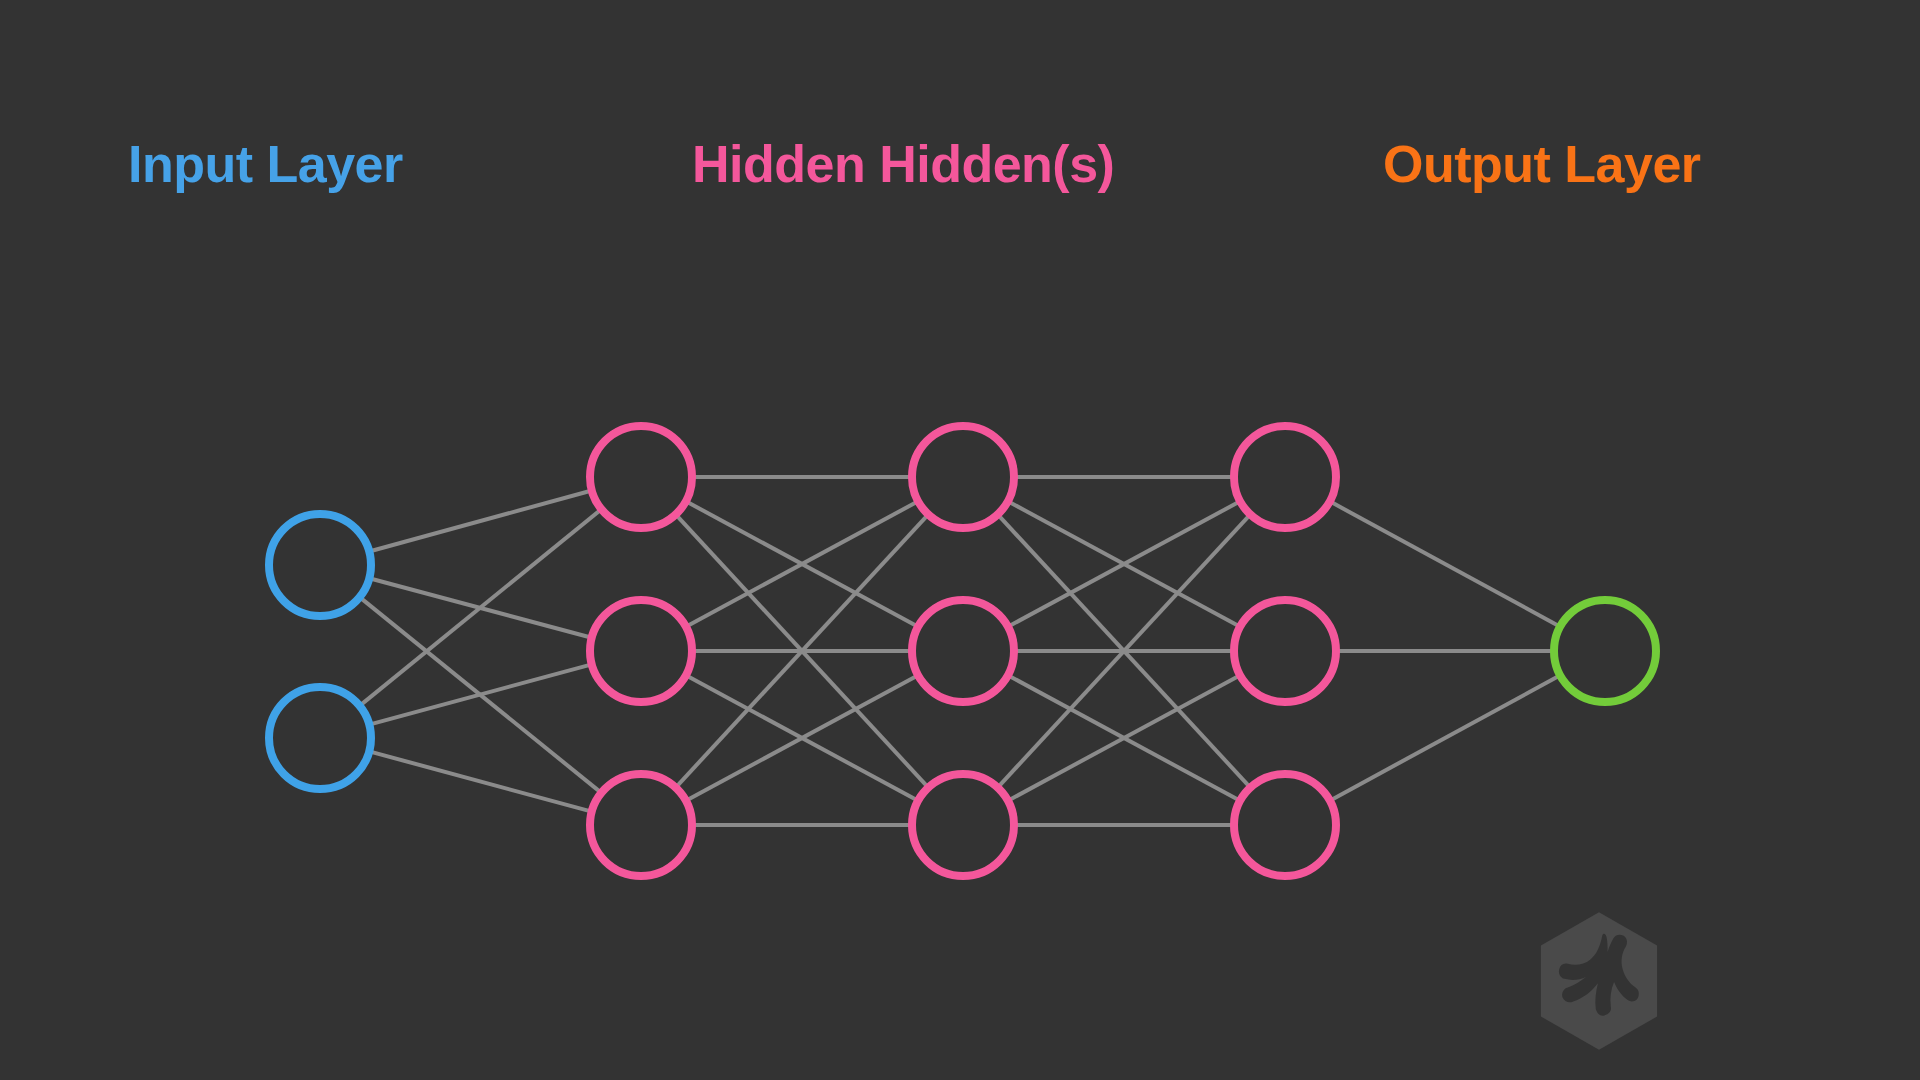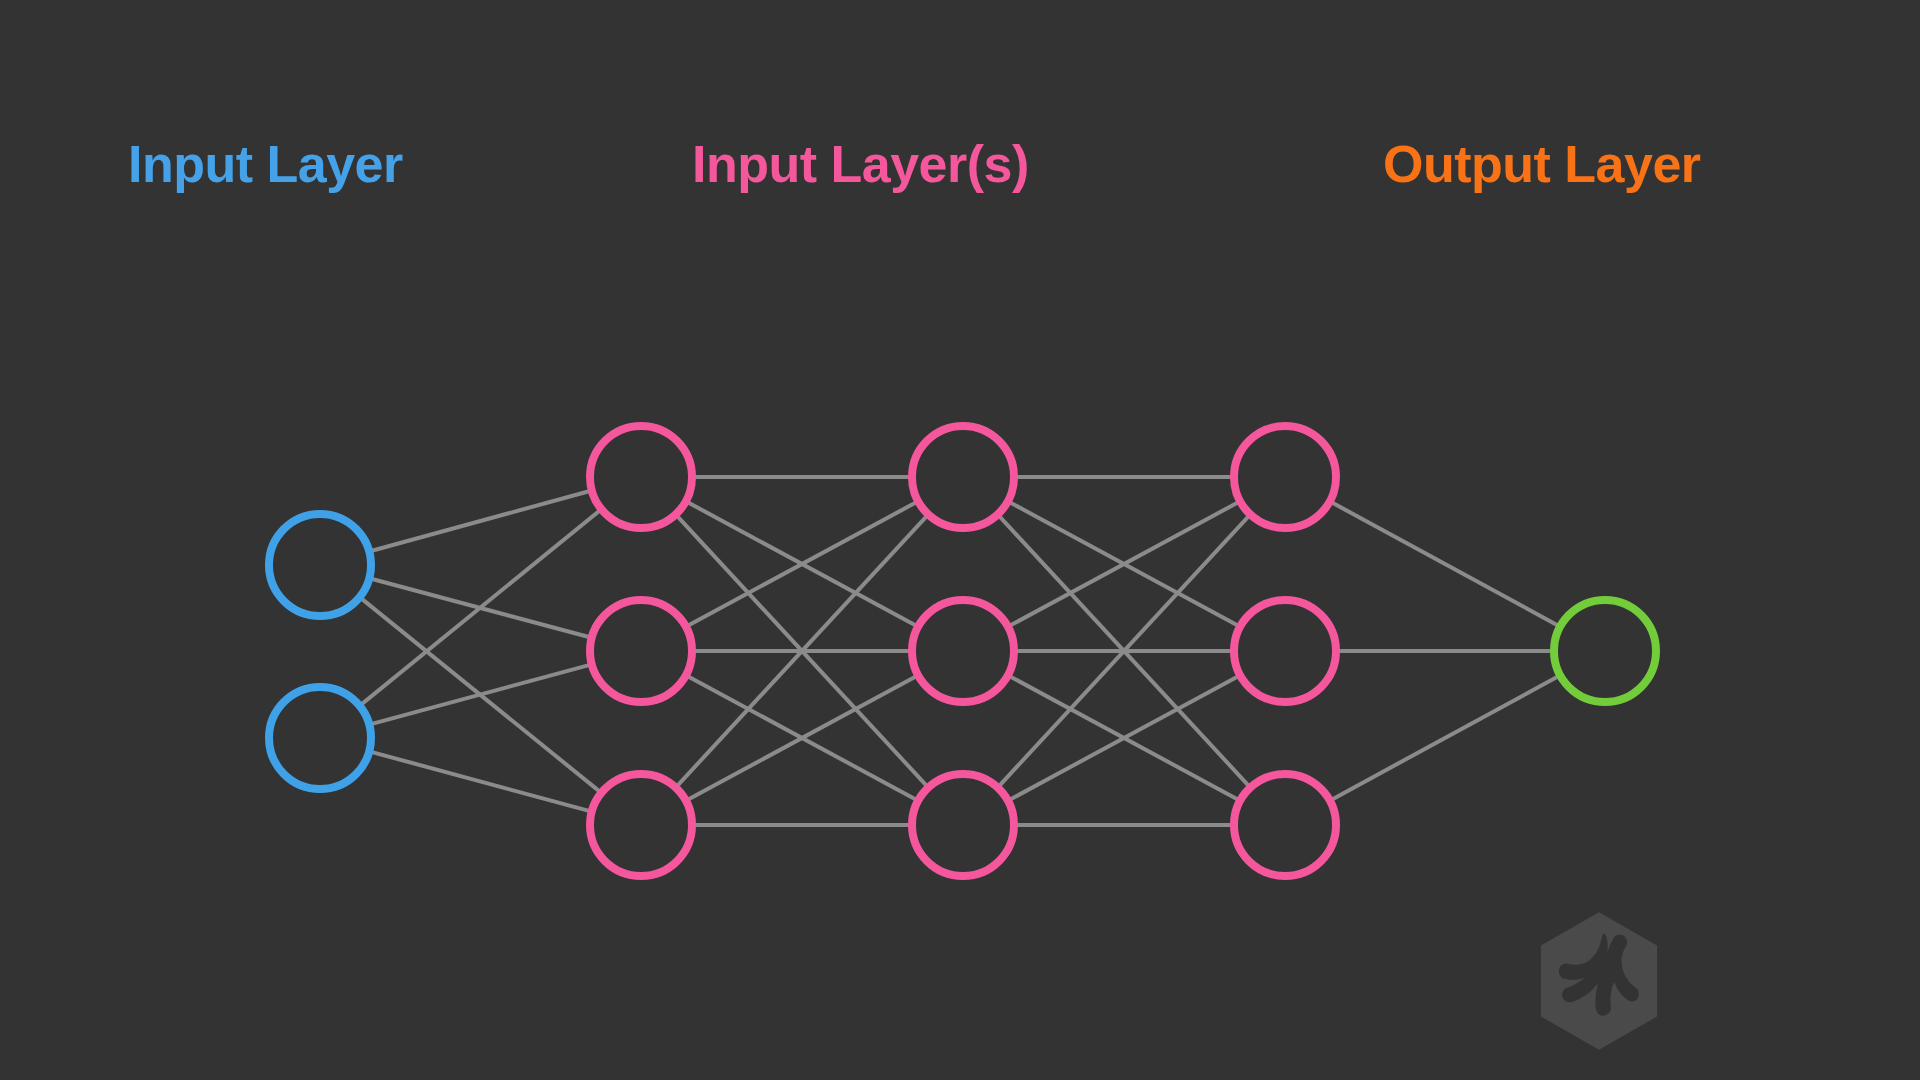--- a/index.html
+++ b/index.html
@@ -67,21 +67,21 @@
     opacity: 1;
   }
 </style>
 </head>
 <body>
 
 <div id="stage">
 
   <div class="layer-label" id="label-input">Input Layer</div>
 
-  <div class="layer-label" id="label-hidden">Input Layer(s)</div>
+  <div class="layer-label" id="label-hidden">Hidden Hidden(s)</div>
 
   <div class="layer-label" id="label-output">Output Layer</div>
 
   <svg id="network-svg" viewBox="0 0 1920 1080">
     <g id="edge-group">
         <line x1="369.18523236794624" y1="551.5161979801269" x2="591.8147676320538" y2="490.4838020198731" class="edge" stroke="#8b8b8b"></line>
         <line x1="369.26266564696897" y1="578.1980973384403" x2="591.7373343530311" y2="637.8019026615597" class="edge" stroke="#8b8b8b"></line>
         <line x1="359.6308616425534" y1="597.0997633241866" x2="601.3691383574467" y2="792.9002366758134" class="edge" stroke="#8b8b8b"></line>
         <line x1="359.57049948494273" y1="705.8258555589717" x2="601.4295005150573" y2="509.1741444410282" class="edge" stroke="#8b8b8b"></line>
         <line x1="369.2241258397418" y1="724.6588817817523" x2="591.7758741602582" y2="664.3411182182477" class="edge" stroke="#8b8b8b"></line>

